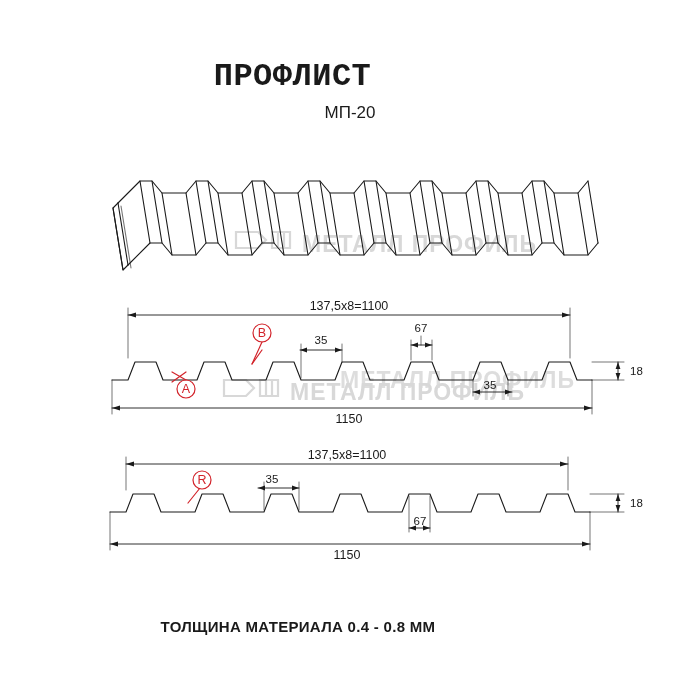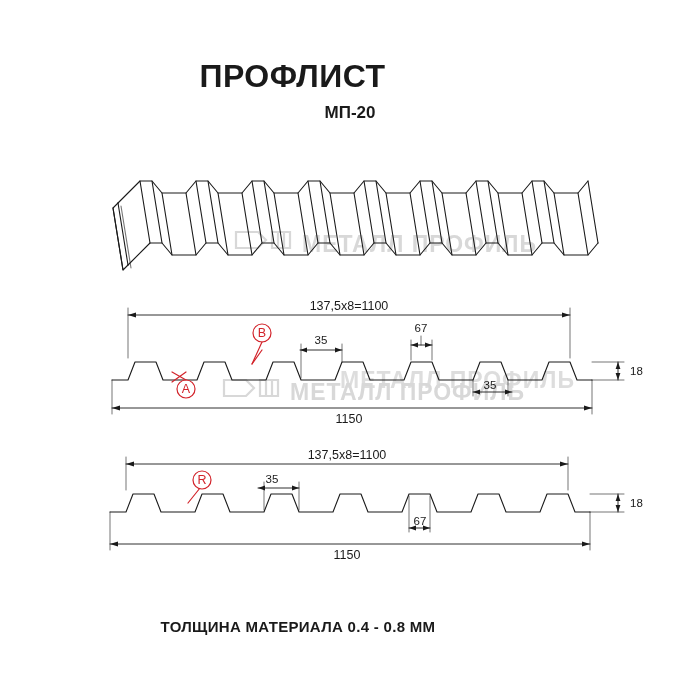--- a/index.html
+++ b/index.html
@@ -22,29 +22,30 @@
   .title {
     position: absolute;
     top: 58px;
     left: 0;
     width: 585px;
     text-align: center;
     font-size: 32px;
     font-weight: bold;
     letter-spacing: 0.5px;
     color: #1a1a1a;
+    font-family: Liberation Mono, monospace;
   }
   .subtitle {
     position: absolute;
     top: 103px;
     left: 0;
     width: 700px;
     text-align: center;
     font-size: 17px;
-    font-weight: bold;
+    font-weight: normal;
     color: #1a1a1a;
   }
   .footer-note {
     position: absolute;
     top: 618px;
     left: 0;
     width: 596px;
     text-align: center;
     font-size: 15px;
     font-weight: bold;

